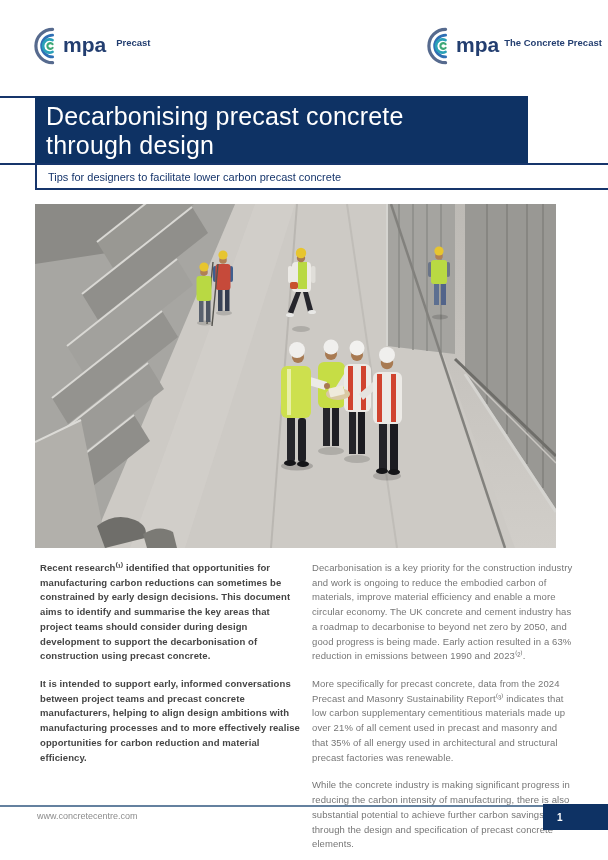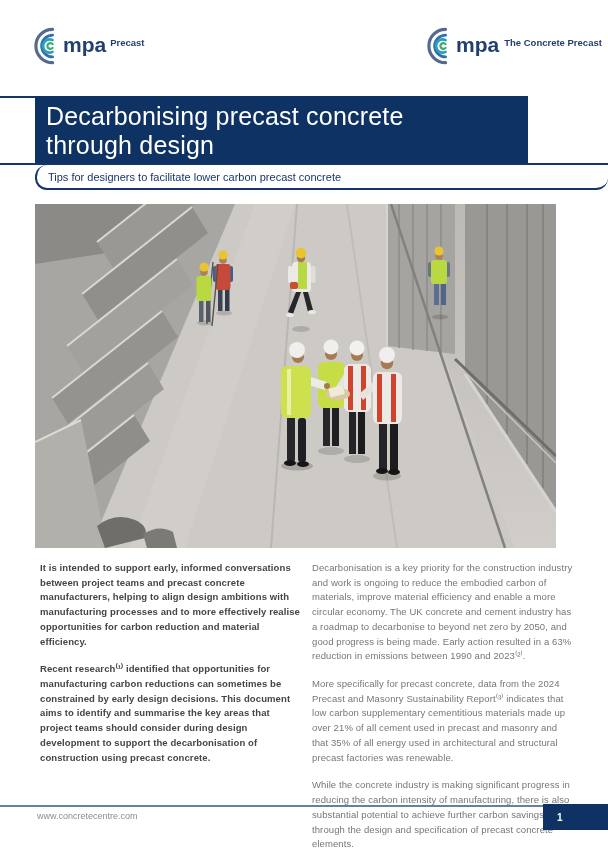--- a/index.html
+++ b/index.html
@@ -7,32 +7,32 @@
   .page{position:relative;width:608px;height:860px;background:#fff;overflow:hidden;}
 
   
   .logo{position:absolute;display:flex;align-items:flex-start;}
   .logo-left{left:33px;top:24px;}
   .logo-right{left:426px;top:24px;}
   .logo svg{width:29px;height:40px;margin-top:2px;}
   .logo-text{display:flex;flex-direction:row;margin-top:11px;margin-left:1px;}
   .brand{font-size:21px;font-weight:bold;color:#233e70;line-height:0.95;letter-spacing:0px;}
   .division{font-size:9.5px;font-weight:bold;color:#233e70;margin-top:2px;}
-  .logo-left .division{margin-left:4px;}
+  .logo-left .division{margin-left:10px;}
   .logo-right .division{margin-left:5px;white-space:nowrap;}
 
   
   .banner-row{position:absolute;top:96px;left:0;width:528px;height:67px;display:flex;}
   .banner-notch{width:35px;box-sizing:border-box;border-top:2.5px solid #16356b;background:#fff;}
   .banner{flex:1;background:#0e3264;color:#fff;box-sizing:border-box;padding:6px 0 0 11px;}
   .title span{display:block;font-size:25px;line-height:1.16;font-weight:400;letter-spacing:0.2px;}
 
   .subtitle-row{position:absolute;top:163px;left:0;width:608px;height:27px;display:flex;box-sizing:border-box;border-top:2.5px solid #16356b;}
   .subtitle-spacer{width:35px;}
-  .subtitle-box{flex:1;box-sizing:border-box;border-left:2.5px solid #16356b;border-bottom:2.5px solid #16356b;display:flex;align-items:center;padding-left:11px;font-size:11px;color:#16356b;border-radius:12px;}
+  .subtitle-box{flex:1;box-sizing:border-box;border-left:2.5px solid #16356b;border-bottom:2.5px solid #16356b;display:flex;align-items:center;padding-left:11px;font-size:11px;color:#16356b;}
 
   
   .photo{position:absolute;top:204px;left:35px;width:521px;height:344px;margin:0;line-height:0;}
 
   
   .columns{position:absolute;top:561px;left:40px;width:536px;display:flex;}
   .col p{margin:0 0 13px 0;font-size:9.5px;line-height:1.55;letter-spacing:0.1px;}
   .col-left{width:262px;margin-right:10px;font-weight:bold;color:#454545;}
   .col-right{width:264px;color:#767676;}
 
@@ -236,22 +236,22 @@
         <circle cx="263" cy="153" r="6" fill="#a87a52"></circle>
           <circle cx="262" cy="146" r="8" fill="#f0efed"></circle>
         <ellipse cx="303" cy="190" rx="12" ry="6" fill="#d9c9a3"></ellipse>
         <rect x="294" y="183" width="15" height="9" rx="1" fill="#efeadb" transform="rotate(-14 301 187)"></rect>
       </g>
     </svg>
   </figure>
 
   <main class="columns">
     <section class="col col-left">
+      <p>Recent research⁽¹⁾ identified that opportunities for manufacturing carbon reductions can sometimes be constrained by early design decisions. This document aims to identify and summarise the key areas that project teams should consider during design development to support the decarbonisation of construction using precast concrete.</p>
       <p>It is intended to support early, informed conversations between project teams and precast concrete manufacturers, helping to align design ambitions with manufacturing processes and to more effectively realise opportunities for carbon reduction and material efficiency.</p>
-      <p>Recent research⁽¹⁾ identified that opportunities for manufacturing carbon reductions can sometimes be constrained by early design decisions. This document aims to identify and summarise the key areas that project teams should consider during design development to support the decarbonisation of construction using precast concrete.</p>
     </section>
     <section class="col col-right">
       <p>Decarbonisation is a key priority for the construction industry and work is ongoing to reduce the embodied carbon of materials, improve material efficiency and enable a more circular economy. The UK concrete and cement industry has a roadmap to decarbonise to beyond net zero by 2050, and good progress is being made. Early action resulted in a 63% reduction in emissions between 1990 and 2023⁽²⁾.</p>
       <p>More specifically for precast concrete, data from the 2024 Precast and Masonry Sustainability Report⁽³⁾ indicates that low carbon supplementary cementitious materials made up over 21% of all cement used in precast and masonry and that 35% of all energy used in architectural and structural precast factories was renewable.</p>
       <p>While the concrete industry is making significant progress in reducing the carbon intensity of manufacturing, there is also substantial potential to achieve further carbon savings through the design and specification of precast concrete elements.</p>
     </section>
   </main>
 
   <div class="footer-rule"></div>
   <a class="website" href="#">www.concretecentre.com</a>

